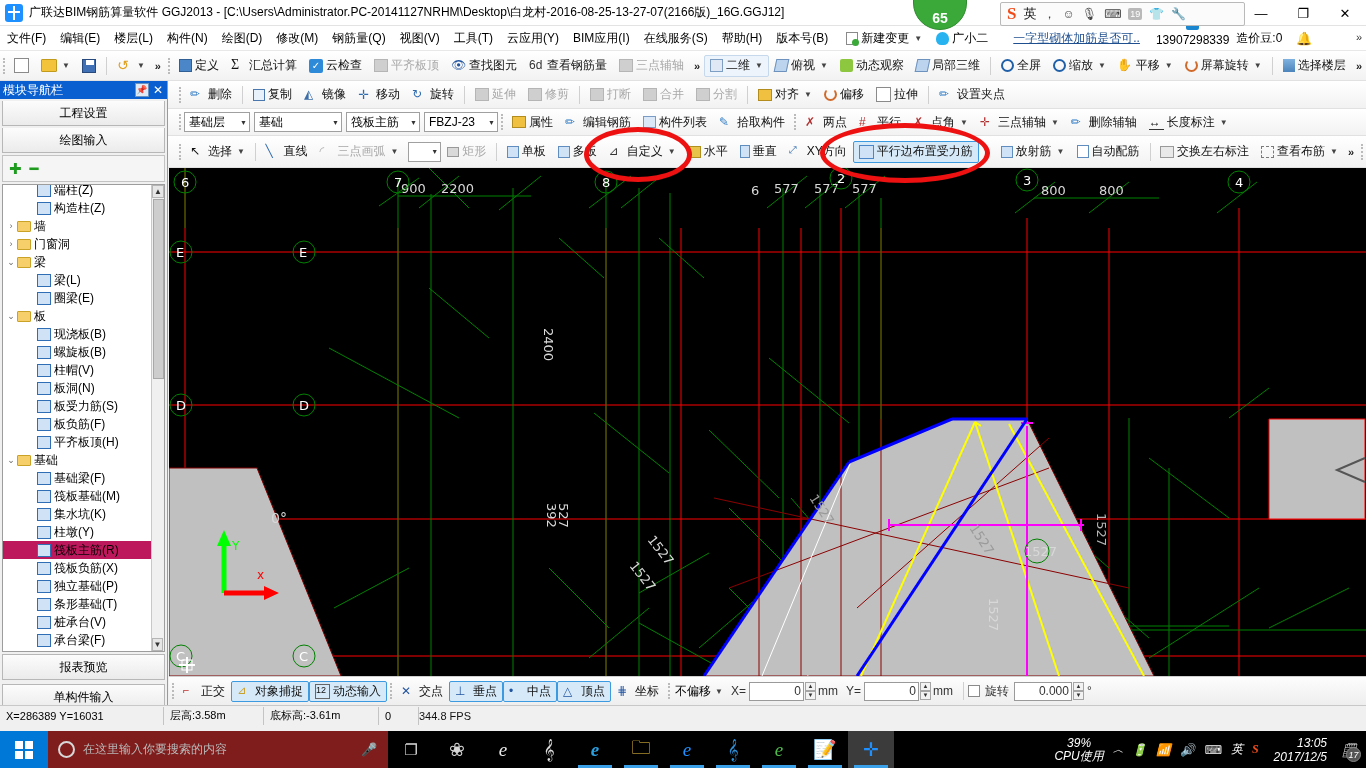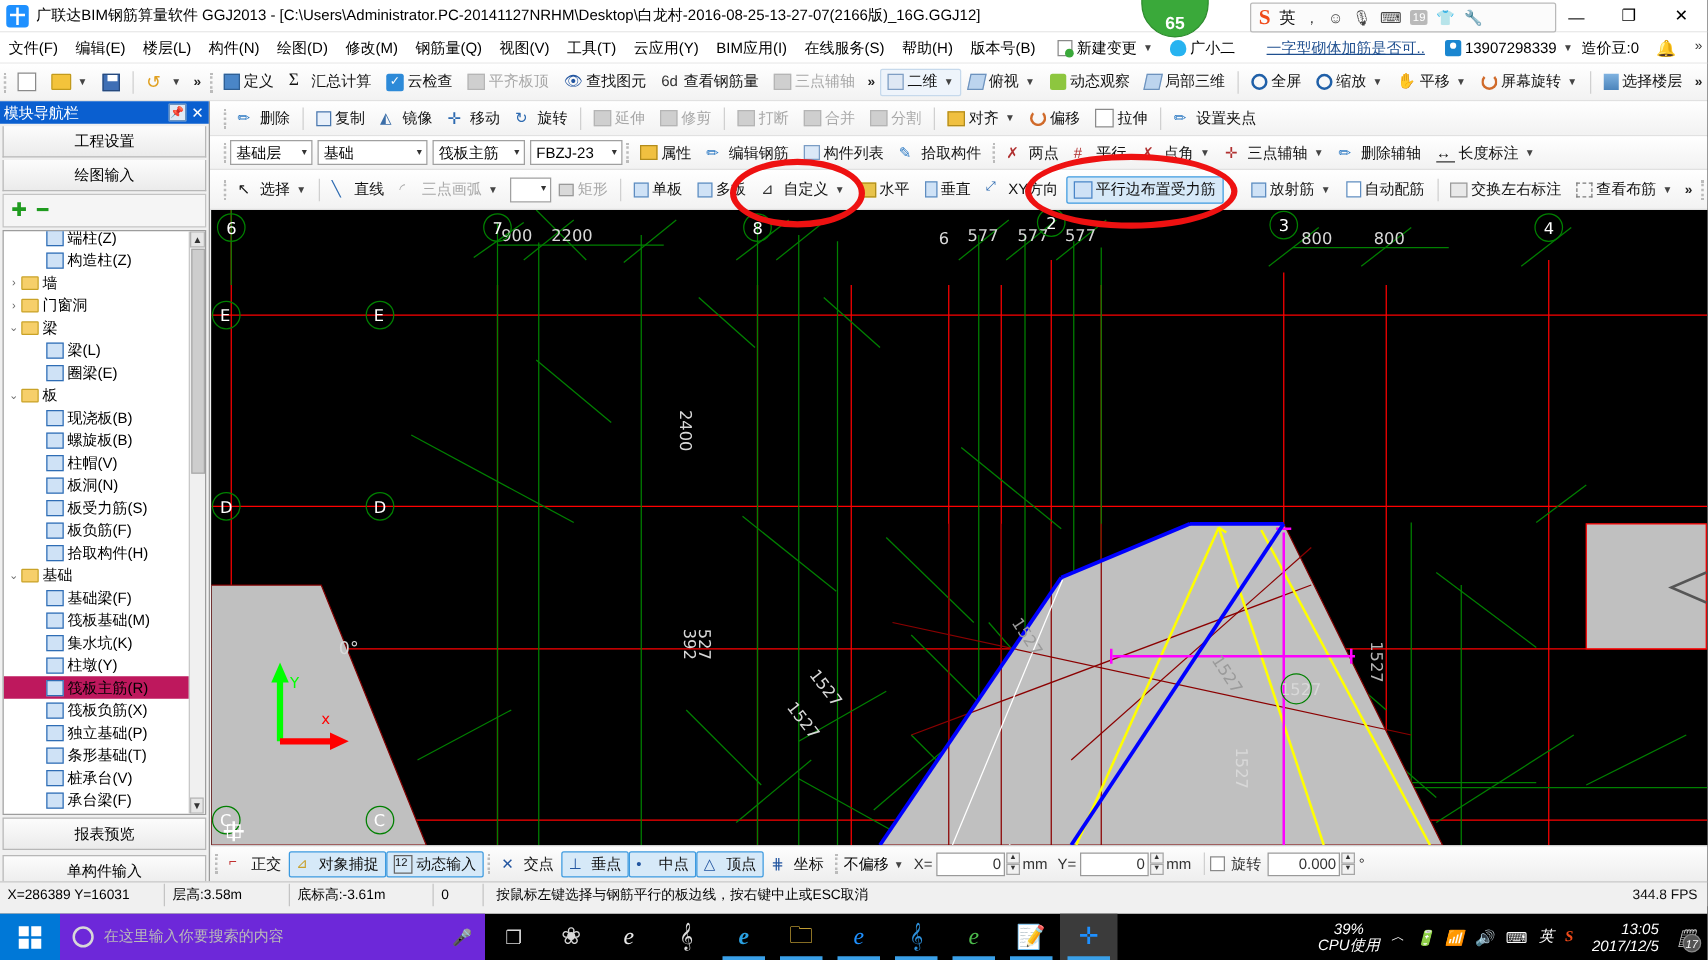--- a/index.html
+++ b/index.html
@@ -30,21 +30,21 @@
   .win-btn { width:42px;height:26px;display:flex;align-items:center;justify-content:center;font-size:13px;color:#000; }
 
   
   .menubar {
     position:absolute; left:0; top:26px; width:1366px; height:25px;
     background:#ffffff; display:flex; align-items:center;
     border-bottom:1px solid #e8e8e8;
   }
   .menu-item { padding:2px 7px; font-size:12px; color:#000; white-space:nowrap; }
   .hot-link { color:#1f4f8f; font-size:12px; margin-left:18px;text-decoration:underline; }
-  .phone-wrap { display:flex;align-items:center;gap:3px;margin-left:16px;font-size:12px; }
+  .phone-wrap { display:flex;align-items:center;gap:3px;margin-left:16px;font-size:12px;flex-direction:column; }
   .ico-person { width:13px;height:13px;background:#1a86d0;border-radius:2px;position:relative;display:inline-block;}
   .ico-person::after{content:"";position:absolute;left:4px;top:2px;width:5px;height:5px;border-radius:50%;background:#fff;}
   .ico-bell { color:#1a86d0; font-size:13px; }
   .menu-chev { position:absolute;right:4px;top:5px;font-size:11px;color:#333; }
 
   
   .ime-bar {
     position:absolute; left:1000px; top:2px; width:245px; height:24px;
     background:#fbfbfb; border:1px solid #b9b9b9; border-radius:2px;
     display:flex; align-items:center; gap:7px; padding:0 6px; z-index:40;
@@ -218,21 +218,21 @@
 
   
   .taskbar{
     position:absolute;left:0;top:731px;width:1366px;height:37px;background:#000;
     display:flex;align-items:center;
   }
   .tb-start{width:48px;height:37px;background:#0078d7;display:flex;align-items:center;justify-content:center;}
   .win-glyph{width:18px;height:18px;display:grid;grid-template-columns:1fr 1fr;grid-template-rows:1fr 1fr;gap:2px;}
   .win-glyph i{background:#fff;display:block;}
   .tb-search{
-    width:340px;height:37px;background:#6d28d9;display:flex;align-items:center;
+    width:340px;height:37px;background:#7f1d1d;display:flex;align-items:center;
     gap:8px;padding:0 10px;color:#b9b9b9;font-size:12px;
   }
   .circ-o{width:17px;height:17px;border:2px solid #d8d8d8;border-radius:50%;flex:0 0 auto;}
   .mic{margin-left:auto;color:#cfcfcf;font-size:13px;}
   .tb-icons{display:flex;align-items:center;height:37px;}
   .tb-ico{width:46px;height:37px;display:flex;align-items:center;justify-content:center;font-size:19px;position:relative;}
   .tb-ico.running::after{content:"";position:absolute;bottom:0;left:6px;right:6px;height:3px;background:#3aa0e8;}
   .tb-ico.focus{background:#3b3b3b;}
   .tray{
     margin-left:auto;display:flex;align-items:center;gap:9px;color:#fff;font-size:12px;
@@ -712,21 +712,21 @@
           <div class="tnode">
             <span style="width: 22px;"></span>
             <span class="texp"></span>
             <span class="tleaf"></span>
             <span class="tlabel">板负筋(F)</span>
           </div>
           <div class="tnode">
             <span style="width: 22px;"></span>
             <span class="texp"></span>
             <span class="tleaf"></span>
-            <span class="tlabel">拾取构件(H)</span>
+            <span class="tlabel">平齐板顶(H)</span>
           </div>
           <div class="tnode">
             <span style="width: 2px;"></span>
             <span class="texp">⌄</span>
             <span class="tfolder"></span>
             <span class="tlabel">基础</span>
           </div>
           <div class="tnode">
             <span style="width: 22px;"></span>
             <span class="texp"></span>
@@ -1068,25 +1068,24 @@
     <span style="margin:0 5px;color:#333;">旋转</span>
     <span class="numbox" style="width:58px;">0.000</span>
     <span class="spin">
         <div>▲</div>
         <div>▼</div>
       </span>
     <span style="margin-left:3px;color:#333;">°</span>
   </div>
 
   <div class="statusbar">
-    <div class="sb-cell" style="width:132px;">X=286389  Y=16031</div>
+    <div class="sb-cell" style="width:164px;">X=286389  Y=16031</div>
     <div class="sb-cell" style="width:100px;">层高:3.58m</div>
     <div class="sb-cell" style="width:115px;">底标高:-3.61m</div>
     <div class="sb-cell" style="width:40px;">0</div>
-    <div class="sb-msg">按鼠标左键选择与钢筋平行的板边线，按右键中止或ESC取消</div>
     <div class="sb-right">344.8 FPS</div>
   </div>
 
   <div class="taskbar">
     <div class="tb-start">
       <span class="win-glyph">
           <i></i>
           <i></i>
           <i></i>
           <i></i>

